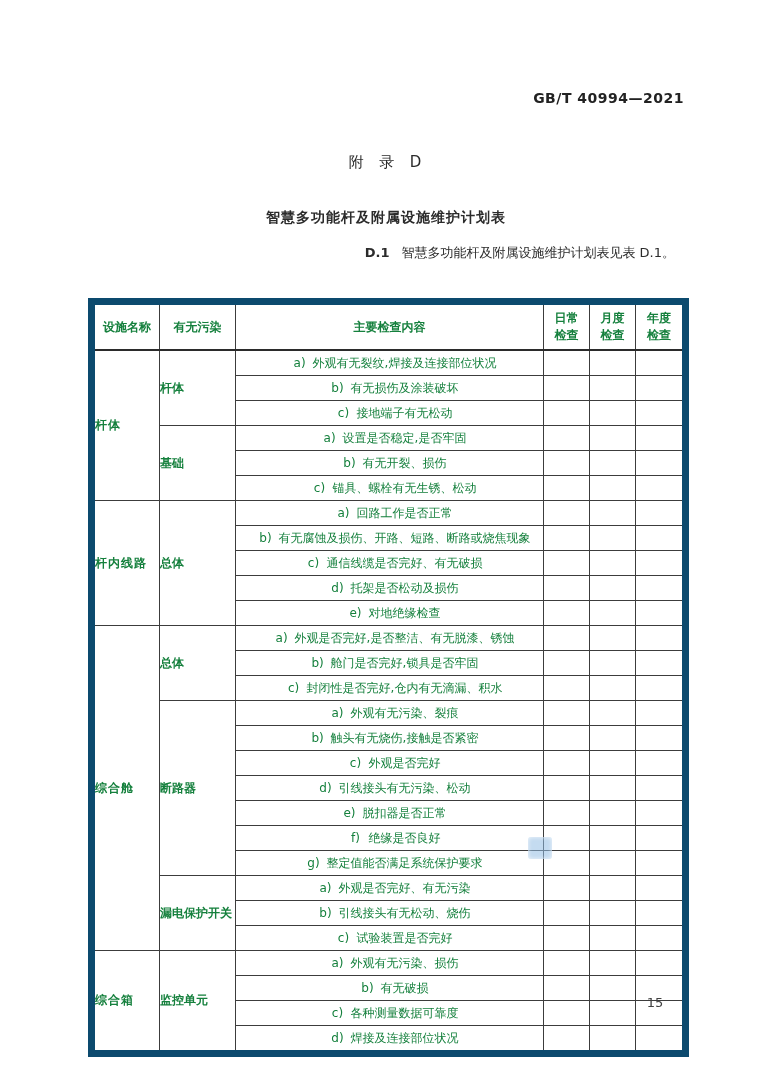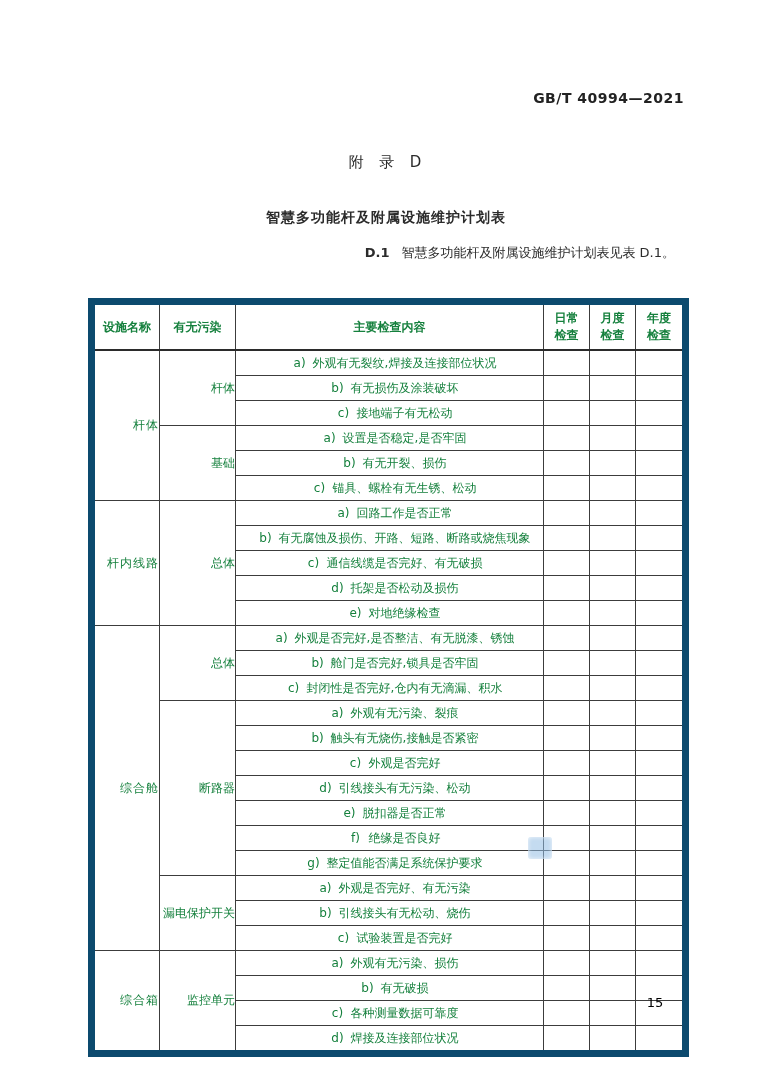--- a/index.html
+++ b/index.html
@@ -35,33 +35,33 @@
   .maint-table th, .maint-table td {
     border:1px solid #3c3c3c; padding:0; vertical-align:middle;
   }
   .maint-table th {
     height:44px; font-weight:bold; text-align:center;
     white-space:pre-line; line-height:17px; font-size:12px;
     border-bottom:2px solid #2b2b2b;
   }
   .maint-table td { height:22px; }
   .maint-table td.facility, .maint-table td.project {
-    text-align:right; font-weight:normal; letter-spacing:1px;
+    text-align:left; font-weight:bold; letter-spacing:1px;
   }
   .maint-table td.project { letter-spacing:0; }
   .maint-table td.content { text-align:center; padding:1px 4px 1px 8px; }
   .maint-table td.content .letter { display:inline-block; width:26px; }
   .watermark {
     position:absolute; left:528px; top:837px; width:24px; height:22px;
     background:rgba(148,190,228,0.55); border-radius:3px;
     box-shadow:inset 0 0 4px rgba(255,255,255,0.8);
   }
   .page-number {
     position:absolute; left:640px; top:995px; width:30px;
-    font-size:13px; color:#000000; text-align:center;
+    font-size:13px; color:#404040; text-align:center;
   }
 </style>
 </head>
 <body>
 
 <div class="page">
 
   <div class="doc-code">GB/T 40994—2021</div>
 
   <div class="centerblock appendix-title">附  录  D</div>

